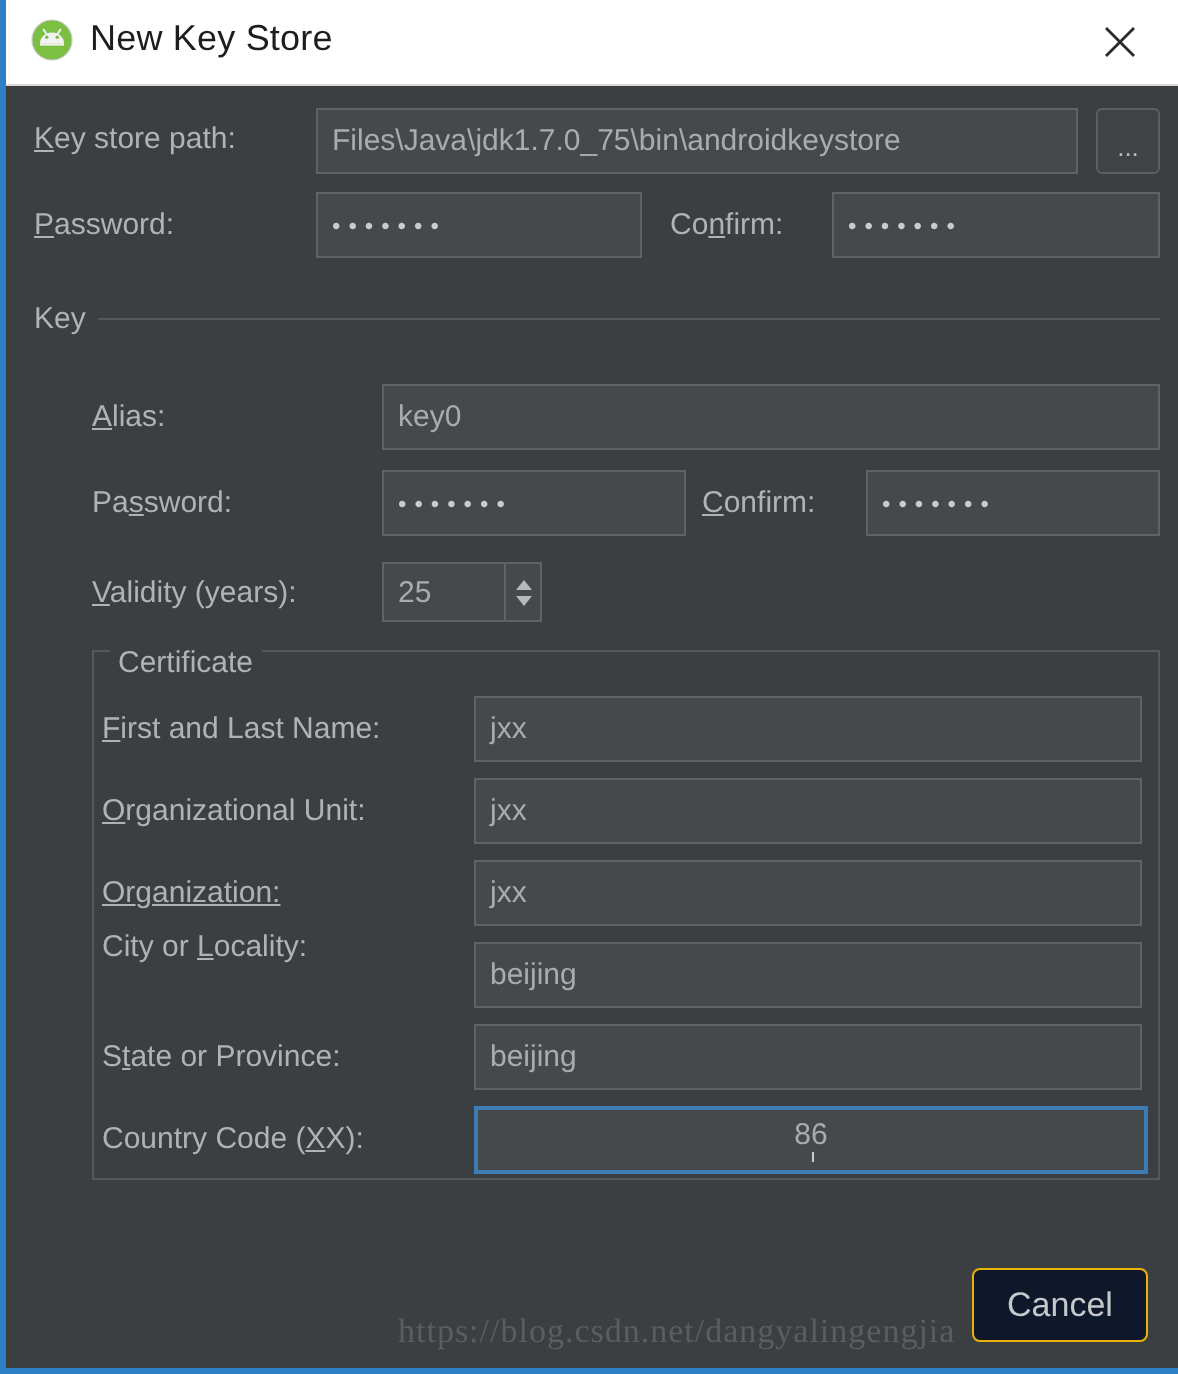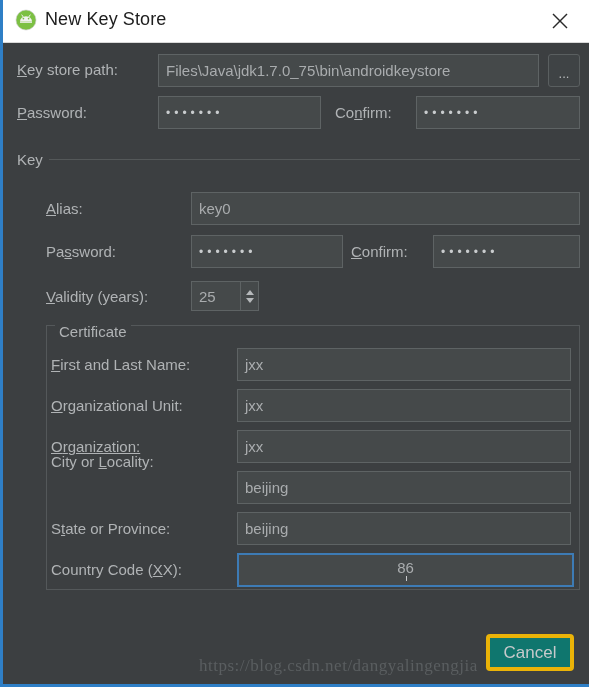--- a/index.html
+++ b/index.html
@@ -183,22 +183,22 @@
     justify-content: center;
     cursor: pointer;
   }
   .btn-ok {
     background: linear-gradient(to bottom, #243a54 0%, #2c4f72 45%, #35648f 100%);
     border: 1px solid #1f3247;
     color: #e7edf3;
     font-weight: bold;
   }
   .btn-cancel {
-    background: #0f766e;
-    border: 4px solid #eab308;
+    background: #0f172a;
+    border: 1px solid #eab308;
     color: #c6c9cb;
   }
 
   
   .watermark {
     position: absolute;
     left: 196px;
     top: 656px;
     font-family: "Liberation Serif", "DejaVu Serif", serif;
     font-size: 17px;
@@ -277,21 +277,21 @@
   <span class="lbl" style="left:348px; top:243px;">
     <u>C</u>onfirm:
   </span>
   <div class="field" style="left:430px; top:235px; width:147px; height:33px;">
     <span class="dots">•••••••</span>
   </div>
 
   <span class="lbl" style="left:43px; top:288px;">
     <u>V</u>alidity (years):
   </span>
-  <div class="spinner" style="left:188px; top:281px; width:68px; height:30px;">
+  <div class="spinner" style="left:188px; top:281px; width:80px; height:30px;">
     <span class="val">25</span>
     <span class="arrows">
       <span class="arrow-up"></span>
       <span class="arrow-dn"></span>
     </span>
   </div>
 
   <div class="groupbox" style="left:43px; top:325px; width:534px; height:265px;"></div>
   <span class="groupbox-title" style="left:52px; top:323px;">Certificate</span>
 
@@ -309,21 +309,21 @@
     <span>jxx</span>
   </div>
 
   <span class="lbl" style="left:48px; top:438px;text-decoration:underline;">
     O<u>r</u>ganization:
   </span>
   <div class="field" style="left:234px; top:430px; width:334px; height:33px;">
     <span>jxx</span>
   </div>
 
-  <span class="lbl" style="left:48px; top:453px;">
+  <span class="lbl" style="left:48px; top:465px;">
     City or <u>L</u>ocality:
   </span>
   <div class="field" style="left:234px; top:471px; width:334px; height:33px;">
     <span>beijing</span>
   </div>
 
   <span class="lbl" style="left:48px; top:520px;">
     S<u>t</u>ate or Province:
   </span>
   <div class="field" style="left:234px; top:512px; width:334px; height:33px;">

